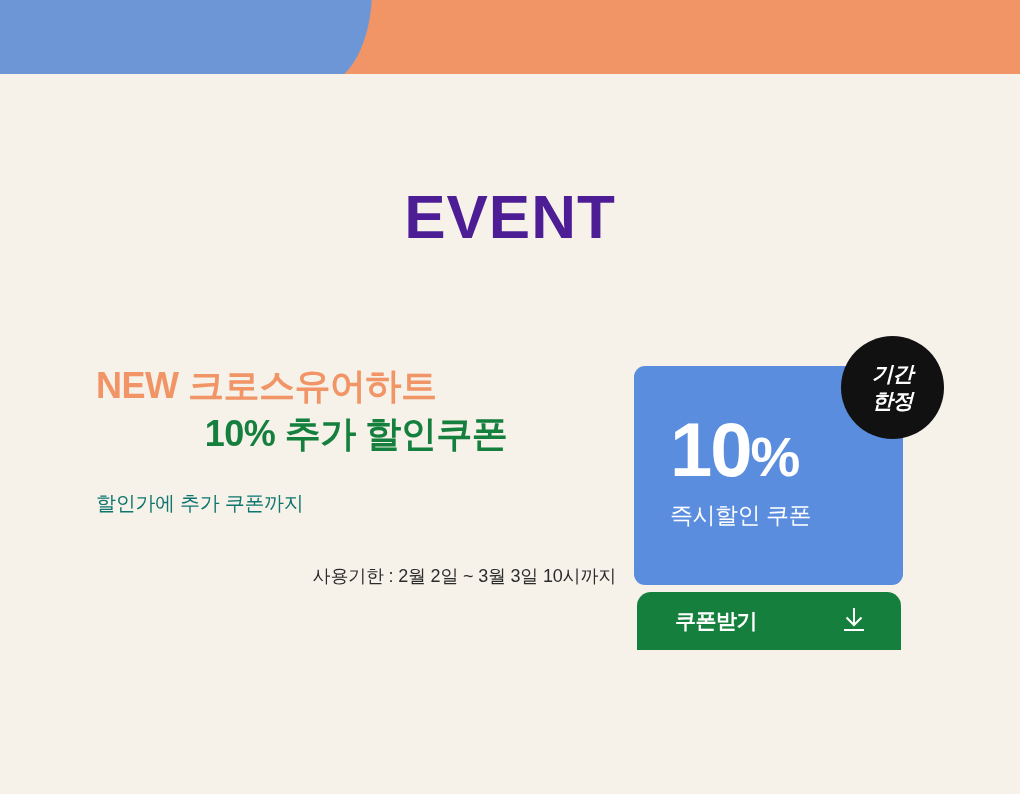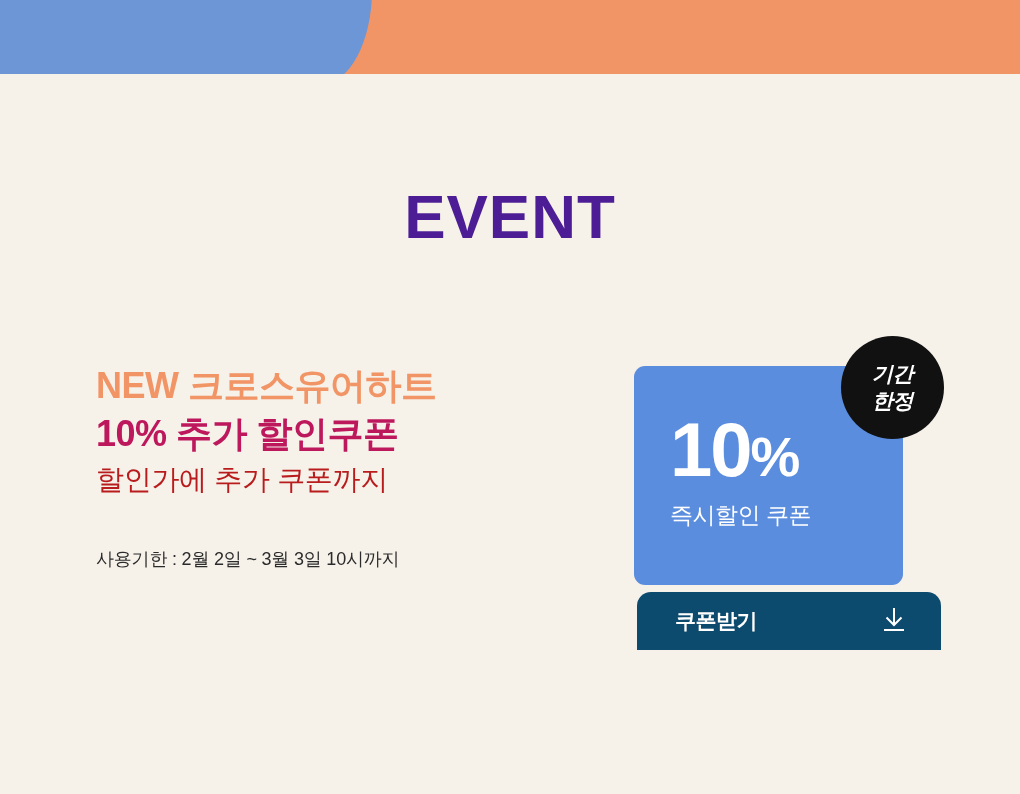--- a/index.html
+++ b/index.html
@@ -61,34 +61,36 @@
     width: 520px;
   }
   .headline {
     font-size: 36px;
     font-weight: 700;
     line-height: 1.32;
     letter-spacing: -0.5px;
     white-space: nowrap;
   }
   .headline-1 { color: #F29566; }
-  .headline-2 { color: #be185d; }
+  .headline-2 { color: #15803d; text-align: center; }
 
   .subcopy {
-    font-size: 28px;
+    margin-top: 30px;
+    font-size: 20px;
     line-height: 1.65;
-    color: #b91c1c;
+    color: #0f766e;
     letter-spacing: -0.3px;
   }
 
   .validity {
     margin-top: 44px;
     font-size: 18px;
     color: #2B2B2B;
     letter-spacing: -0.2px;
+    text-align: right;
   }
 
   
   .coupon {
     position: absolute;
     left: 634px;
     top: 366px;
     width: 269px;
   }
 
@@ -137,23 +139,23 @@
     line-height: 1.28;
     letter-spacing: -0.5px;
     font-style: italic;
   }
 
   
   .coupon-button {
     position: absolute;
     left: 3px;
     top: 226px;
-    width: 304px;
+    width: 264px;
     height: 58px;
-    background: #0c4a6e;
+    background: #15803d;
     border: none;
     border-radius: 14px 14px 0 0;
     display: flex;
     align-items: center;
     justify-content: space-between;
     padding: 0 34px 0 38px;
     cursor: pointer;
   }
   .coupon-button-label {
     color: #FFFFFF;

